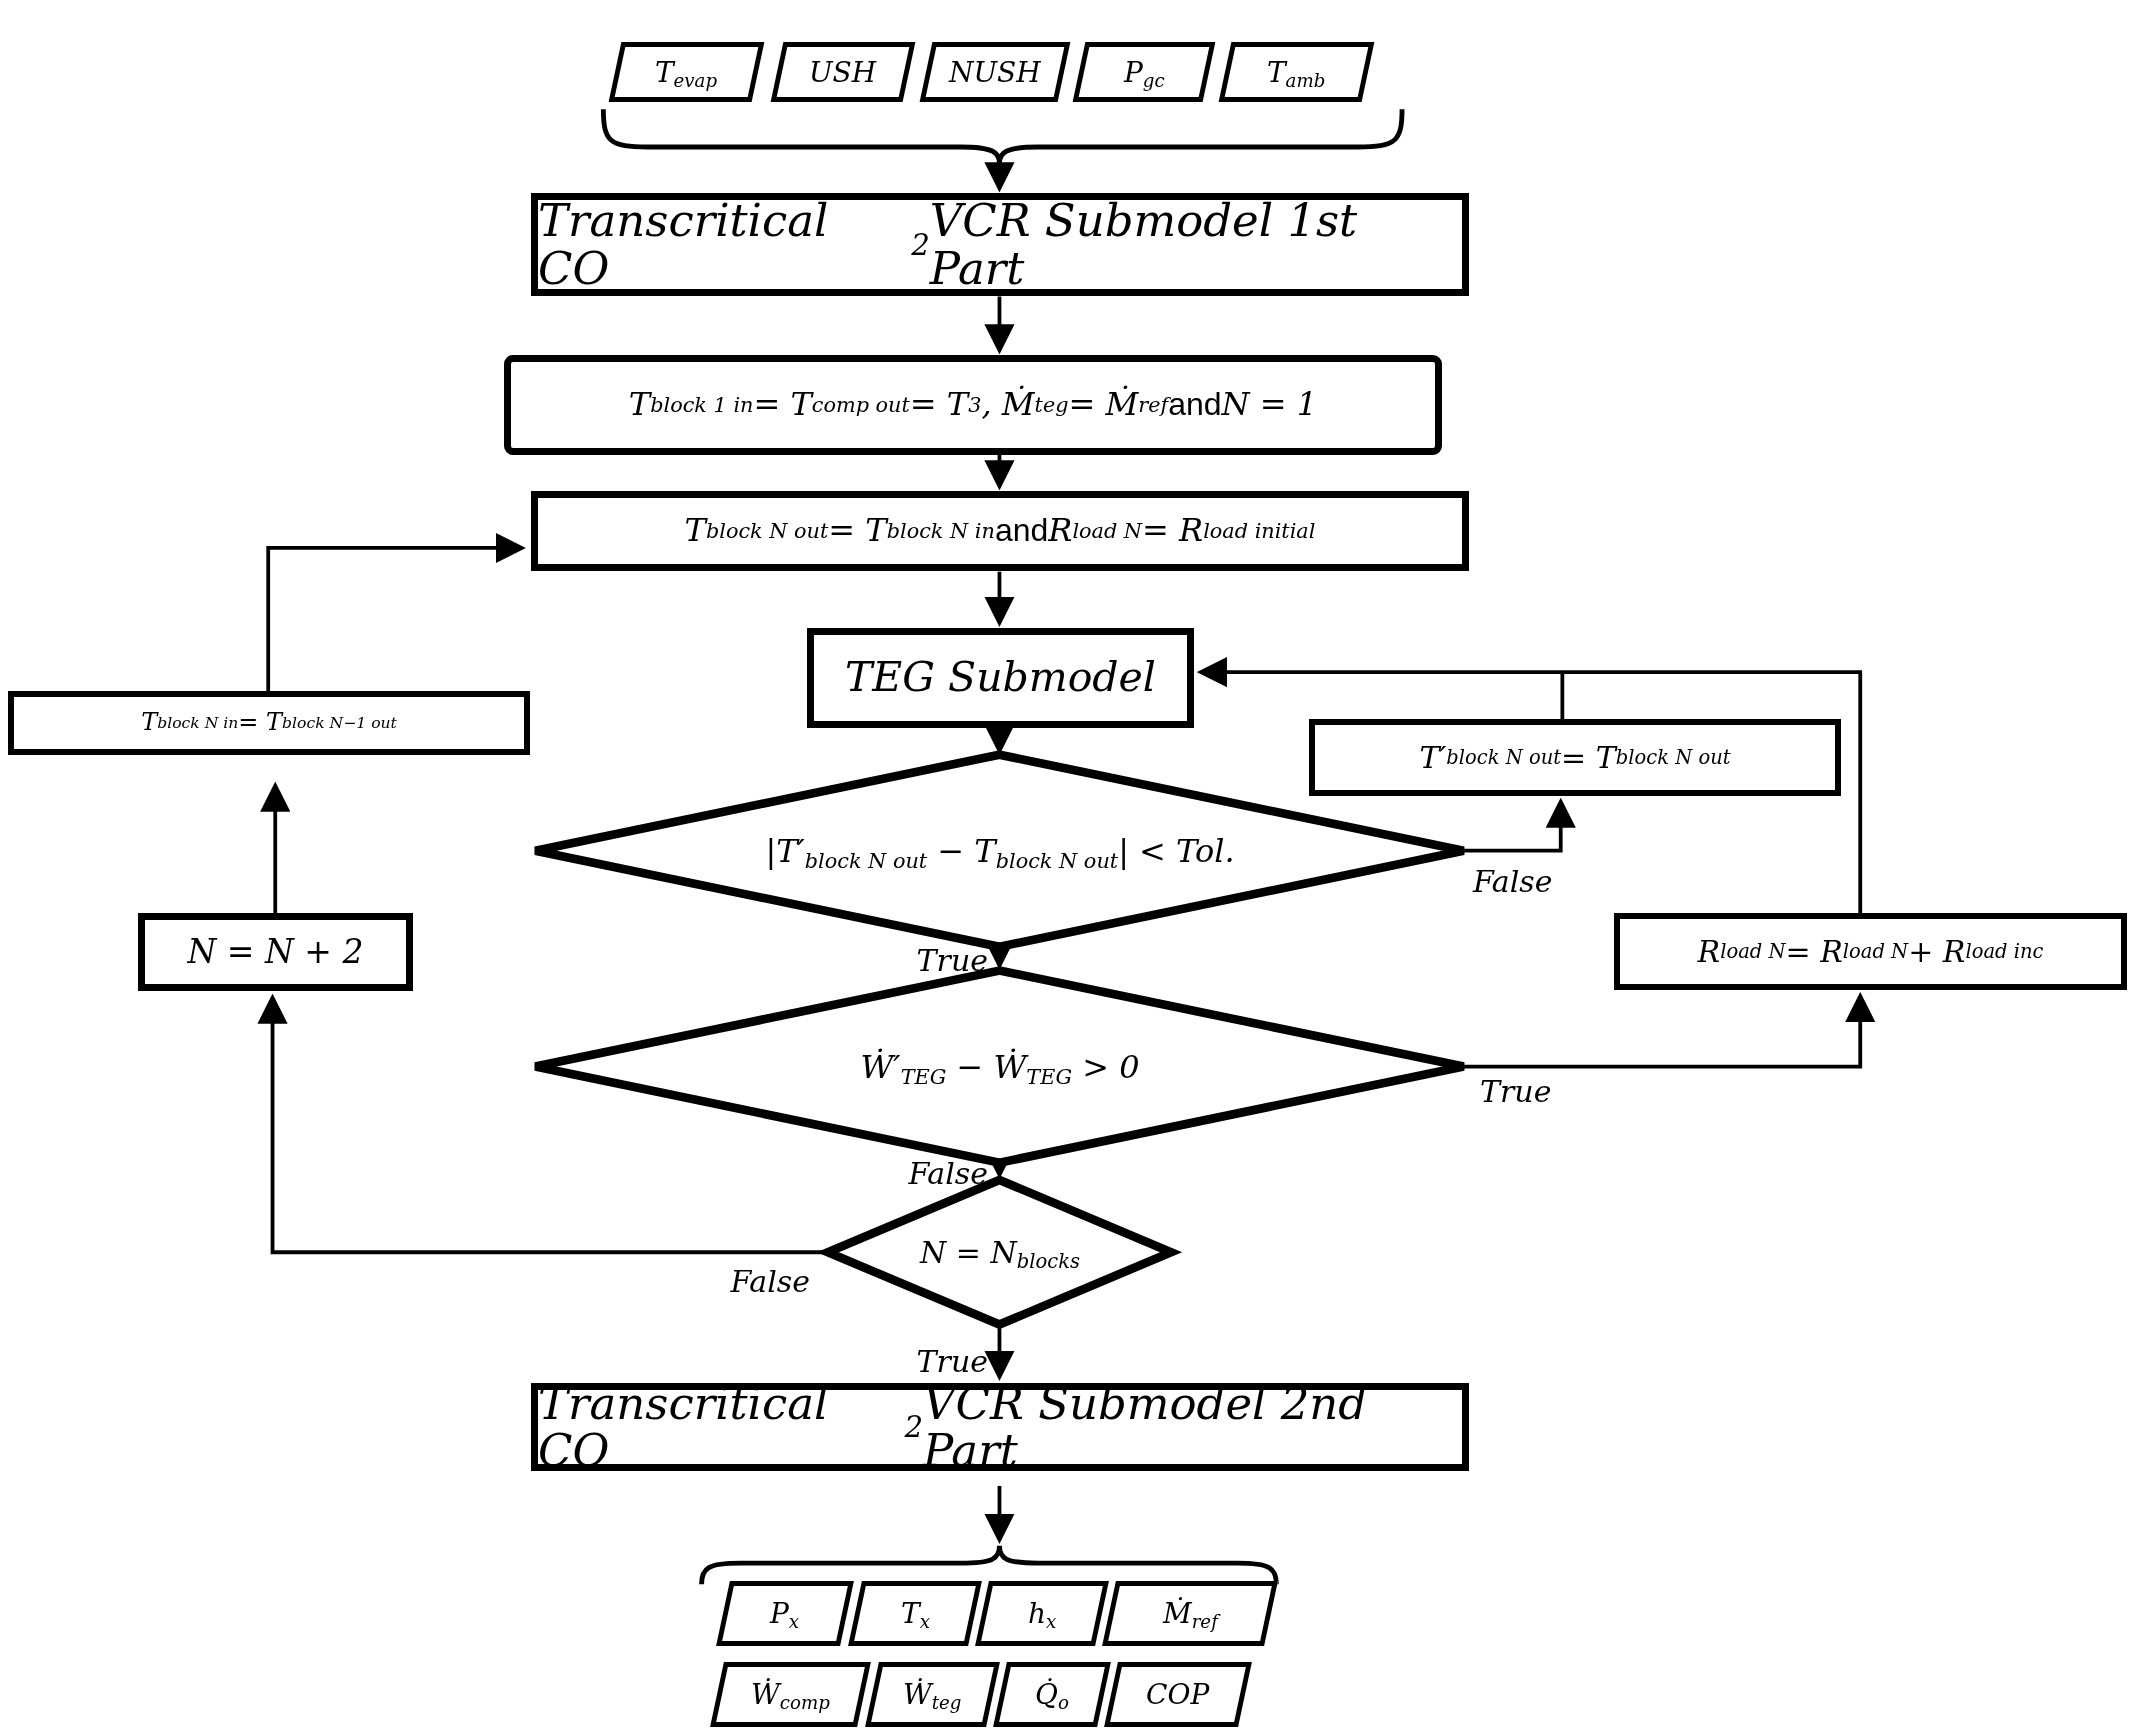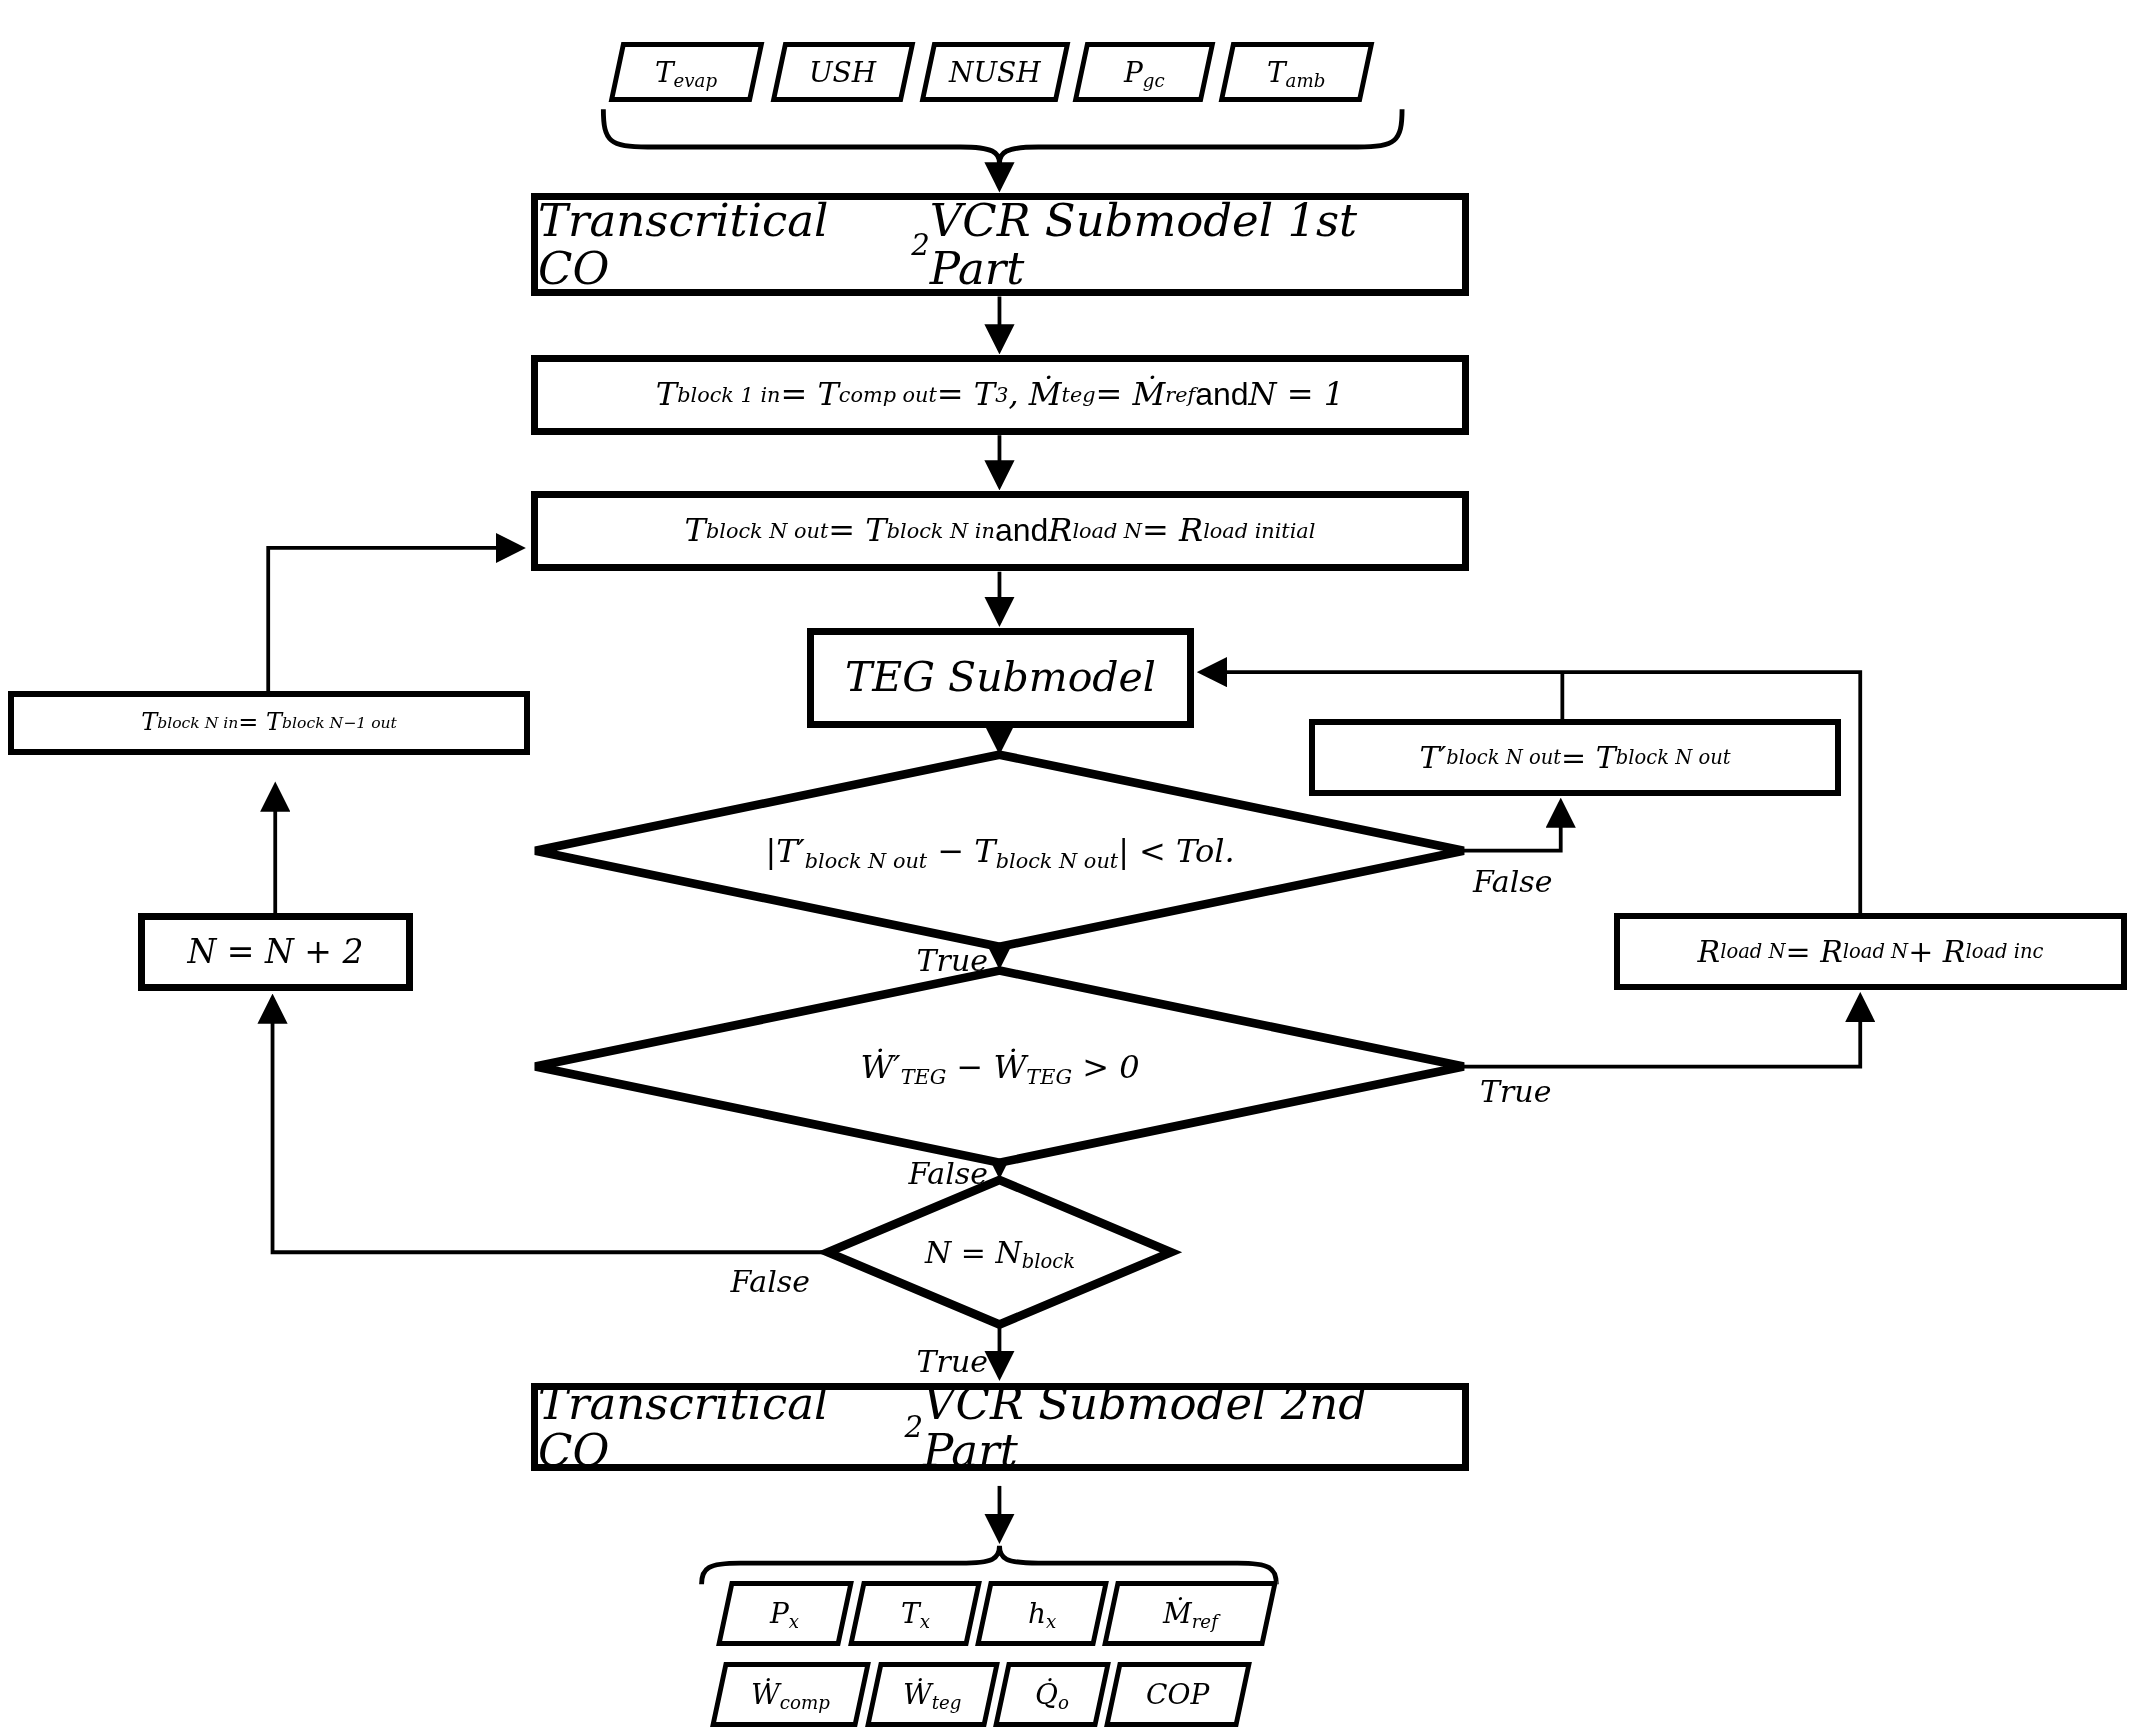--- a/index.html
+++ b/index.html
@@ -80,39 +80,39 @@
   </div>
 <div class="pgram" style="left:1079px;top:42px;width:130px;height:60px;font-size:28px;">
     <span>P<sub>gc</sub></span>
   </div>
 <div class="pgram" style="left:1225px;top:42px;width:143px;height:60px;font-size:28px;">
     <span>T<sub>amb</sub></span>
   </div>
 
 <div class="node" style="left:531px;top:193px;width:938px;height:103px;font-size:45px;">Transcritical CO<sub>2</sub> VCR Submodel 1st Part</div>
 
-<div class="node" style="left:531px;top:355px;width:938px;height:80px;font-size:32px;">T<sub>block 1 in</sub> = T<sub>comp out</sub> = T<sub>3</sub>, Ṁ<sub>teg</sub> = Ṁ<sub>ref</sub> <span class="up">and</span> N = 1</div>
+<div class="node" style="left:504px;top:355px;width:938px;height:100px;font-size:32px;border-radius:9px;">T<sub>block 1 in</sub> = T<sub>comp out</sub> = T<sub>3</sub>, Ṁ<sub>teg</sub> = Ṁ<sub>ref</sub> <span class="up">and</span> N = 1</div>
 
 <div class="node" style="left:531px;top:491px;width:938px;height:80px;font-size:32px;">T<sub>block N out</sub> = T<sub>block N in</sub> <span class="up">and</span> R<sub>load N</sub> = R<sub>load initial</sub></div>
 
 <div class="node" style="left:807px;top:628px;width:387px;height:100px;font-size:41px;">TEG Submodel</div>
 
 <div class="node thin" style="left:1309px;top:719px;width:532px;height:77px;font-size:30px;">T′<sub>block N out</sub> = T<sub>block N out</sub></div>
 
 <div class="node thin" style="left:1614px;top:913px;width:513px;height:77px;font-size:30px;">R<sub>load N</sub> = R<sub>load N</sub> + R<sub>load inc</sub></div>
 
 <div class="node" style="left:138px;top:913px;width:275px;height:78px;font-size:33px;">N = N + 2</div>
 
 <div class="node thin" style="left:8px;top:691px;width:522px;height:64px;font-size:24px;">T<sub>block N in</sub> = T<sub>block N−1 out</sub></div>
 
 <div class="node" style="left:531px;top:1383px;width:938px;height:88px;font-size:45px;">Transcritical CO<sub>2</sub> VCR Submodel 2nd Part</div>
 
 <div class="dtext" style="left:1000px;top:851px;font-size:32px;">|T′<sub>block N out</sub> − T<sub>block N out</sub>| &lt; Tol.</div>
 <div class="dtext" style="left:1000px;top:1067px;font-size:32px;">Ẇ′<sub>TEG</sub> − Ẇ<sub>TEG</sub> &gt; 0</div>
-<div class="dtext" style="left:1000px;top:1252px;font-size:30px;">N = N<sub>block</sub></div>
+<div class="dtext" style="left:1000px;top:1252px;font-size:30px;">N = N<sub>blocks</sub></div>
 
 <div class="lbl r" style="left:869px;top:943px;width:119px;">True</div>
 <div class="lbl" style="left:1473px;top:864px;">False</div>
 <div class="lbl" style="left:1480px;top:1074px;">True</div>
 <div class="lbl r" style="left:858px;top:1156px;width:130px;">False</div>
 <div class="lbl r" style="left:691px;top:1264px;width:119px;">False</div>
 <div class="lbl r" style="left:869px;top:1344px;width:119px;">True</div>
 
 <div class="pgram" style="left:723px;top:1581px;width:124px;height:65px;font-size:28px;">
     <span>P<sub>x</sub></span>

